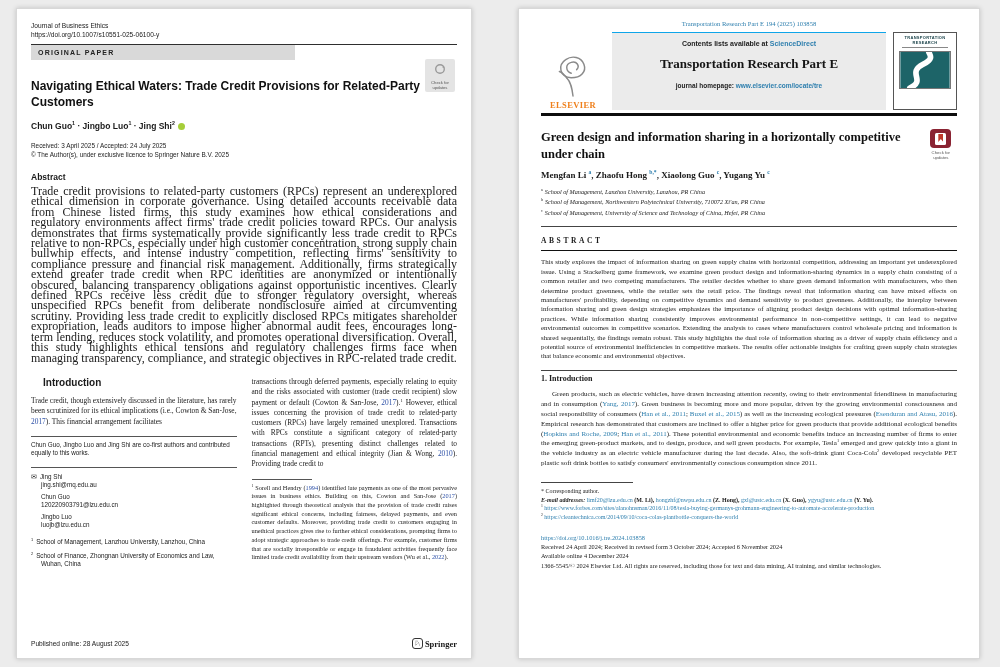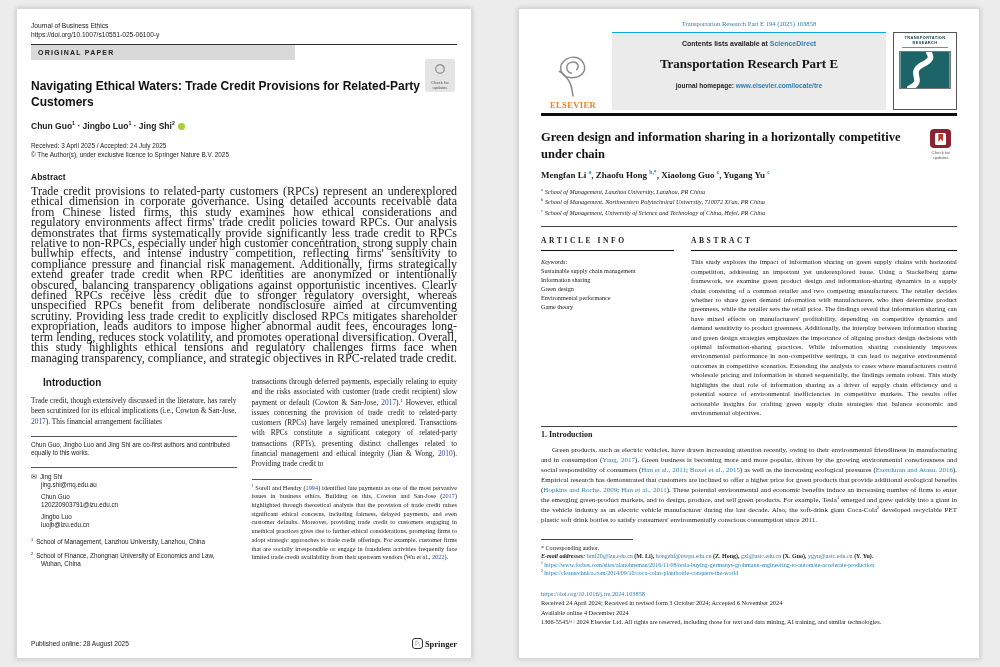--- a/index.html
+++ b/index.html
@@ -228,30 +228,20 @@
 
     <div class="tre-affils">
       <div><span class="tre-affil-sup">a</span><span>School of Management, Lanzhou University, Lanzhou, PR China</span></div>
       <div><span class="tre-affil-sup">b</span><span>School of Management, Northwestern Polytechnical University, 710072 Xi'an, PR China</span></div>
       <div><span class="tre-affil-sup">c</span><span>School of Management, University of Science and Technology of China, Hefei, PR China</span></div>
     </div>
 
     <div class="tre-thinrule"></div>
 
     <div class="tre-cols">
-      <div class="tre-info">
-        <div class="tre-colhead">ARTICLE INFO</div>
-        <div class="tre-colrule"></div>
-        <div class="tre-kwlabel">Keywords:</div>
-        <div class="tre-kw">Sustainable supply chain management</div>
-        <div class="tre-kw">Information sharing</div>
-        <div class="tre-kw">Green design</div>
-        <div class="tre-kw">Environmental performance</div>
-        <div class="tre-kw">Game theory</div>
-      </div>
       <div class="tre-absc">
         <div class="tre-colhead">ABSTRACT</div>
         <div class="tre-colrule"></div>
         <p class="tre-abstext">This study explores the impact of information sharing on green supply chains with horizontal competition, addressing an important yet underexplored issue. Using a Stackelberg game framework, we examine green product design and information-sharing dynamics in a supply chain consisting of a common retailer and two competing manufacturers. The retailer decides whether to share green demand information with manufacturers, who then determine product greenness, while the retailer sets the retail price. The findings reveal that information sharing can have mixed effects on manufacturers' profitability, depending on competitive dynamics and demand sensitivity to product greenness. Additionally, the interplay between information sharing and green design strategies emphasizes the importance of aligning product design decisions with optimal information-sharing practices. While information sharing consistently improves environmental performance in non-competitive settings, it can lead to negative environmental outcomes in competitive scenarios. Extending the analysis to cases where manufacturers control wholesale pricing and information is shared sequentially, the findings remain robust. This study highlights the dual role of information sharing as a driver of supply chain efficiency and a potential source of environmental inefficiencies in competitive markets. The results offer actionable insights for crafting green supply chain strategies that balance economic and environmental objectives.</p>
       </div>
     </div>
 
     <div class="tre-thinrule"></div>
 
     <h2 class="tre-intro-h">1. Introduction</h2>

